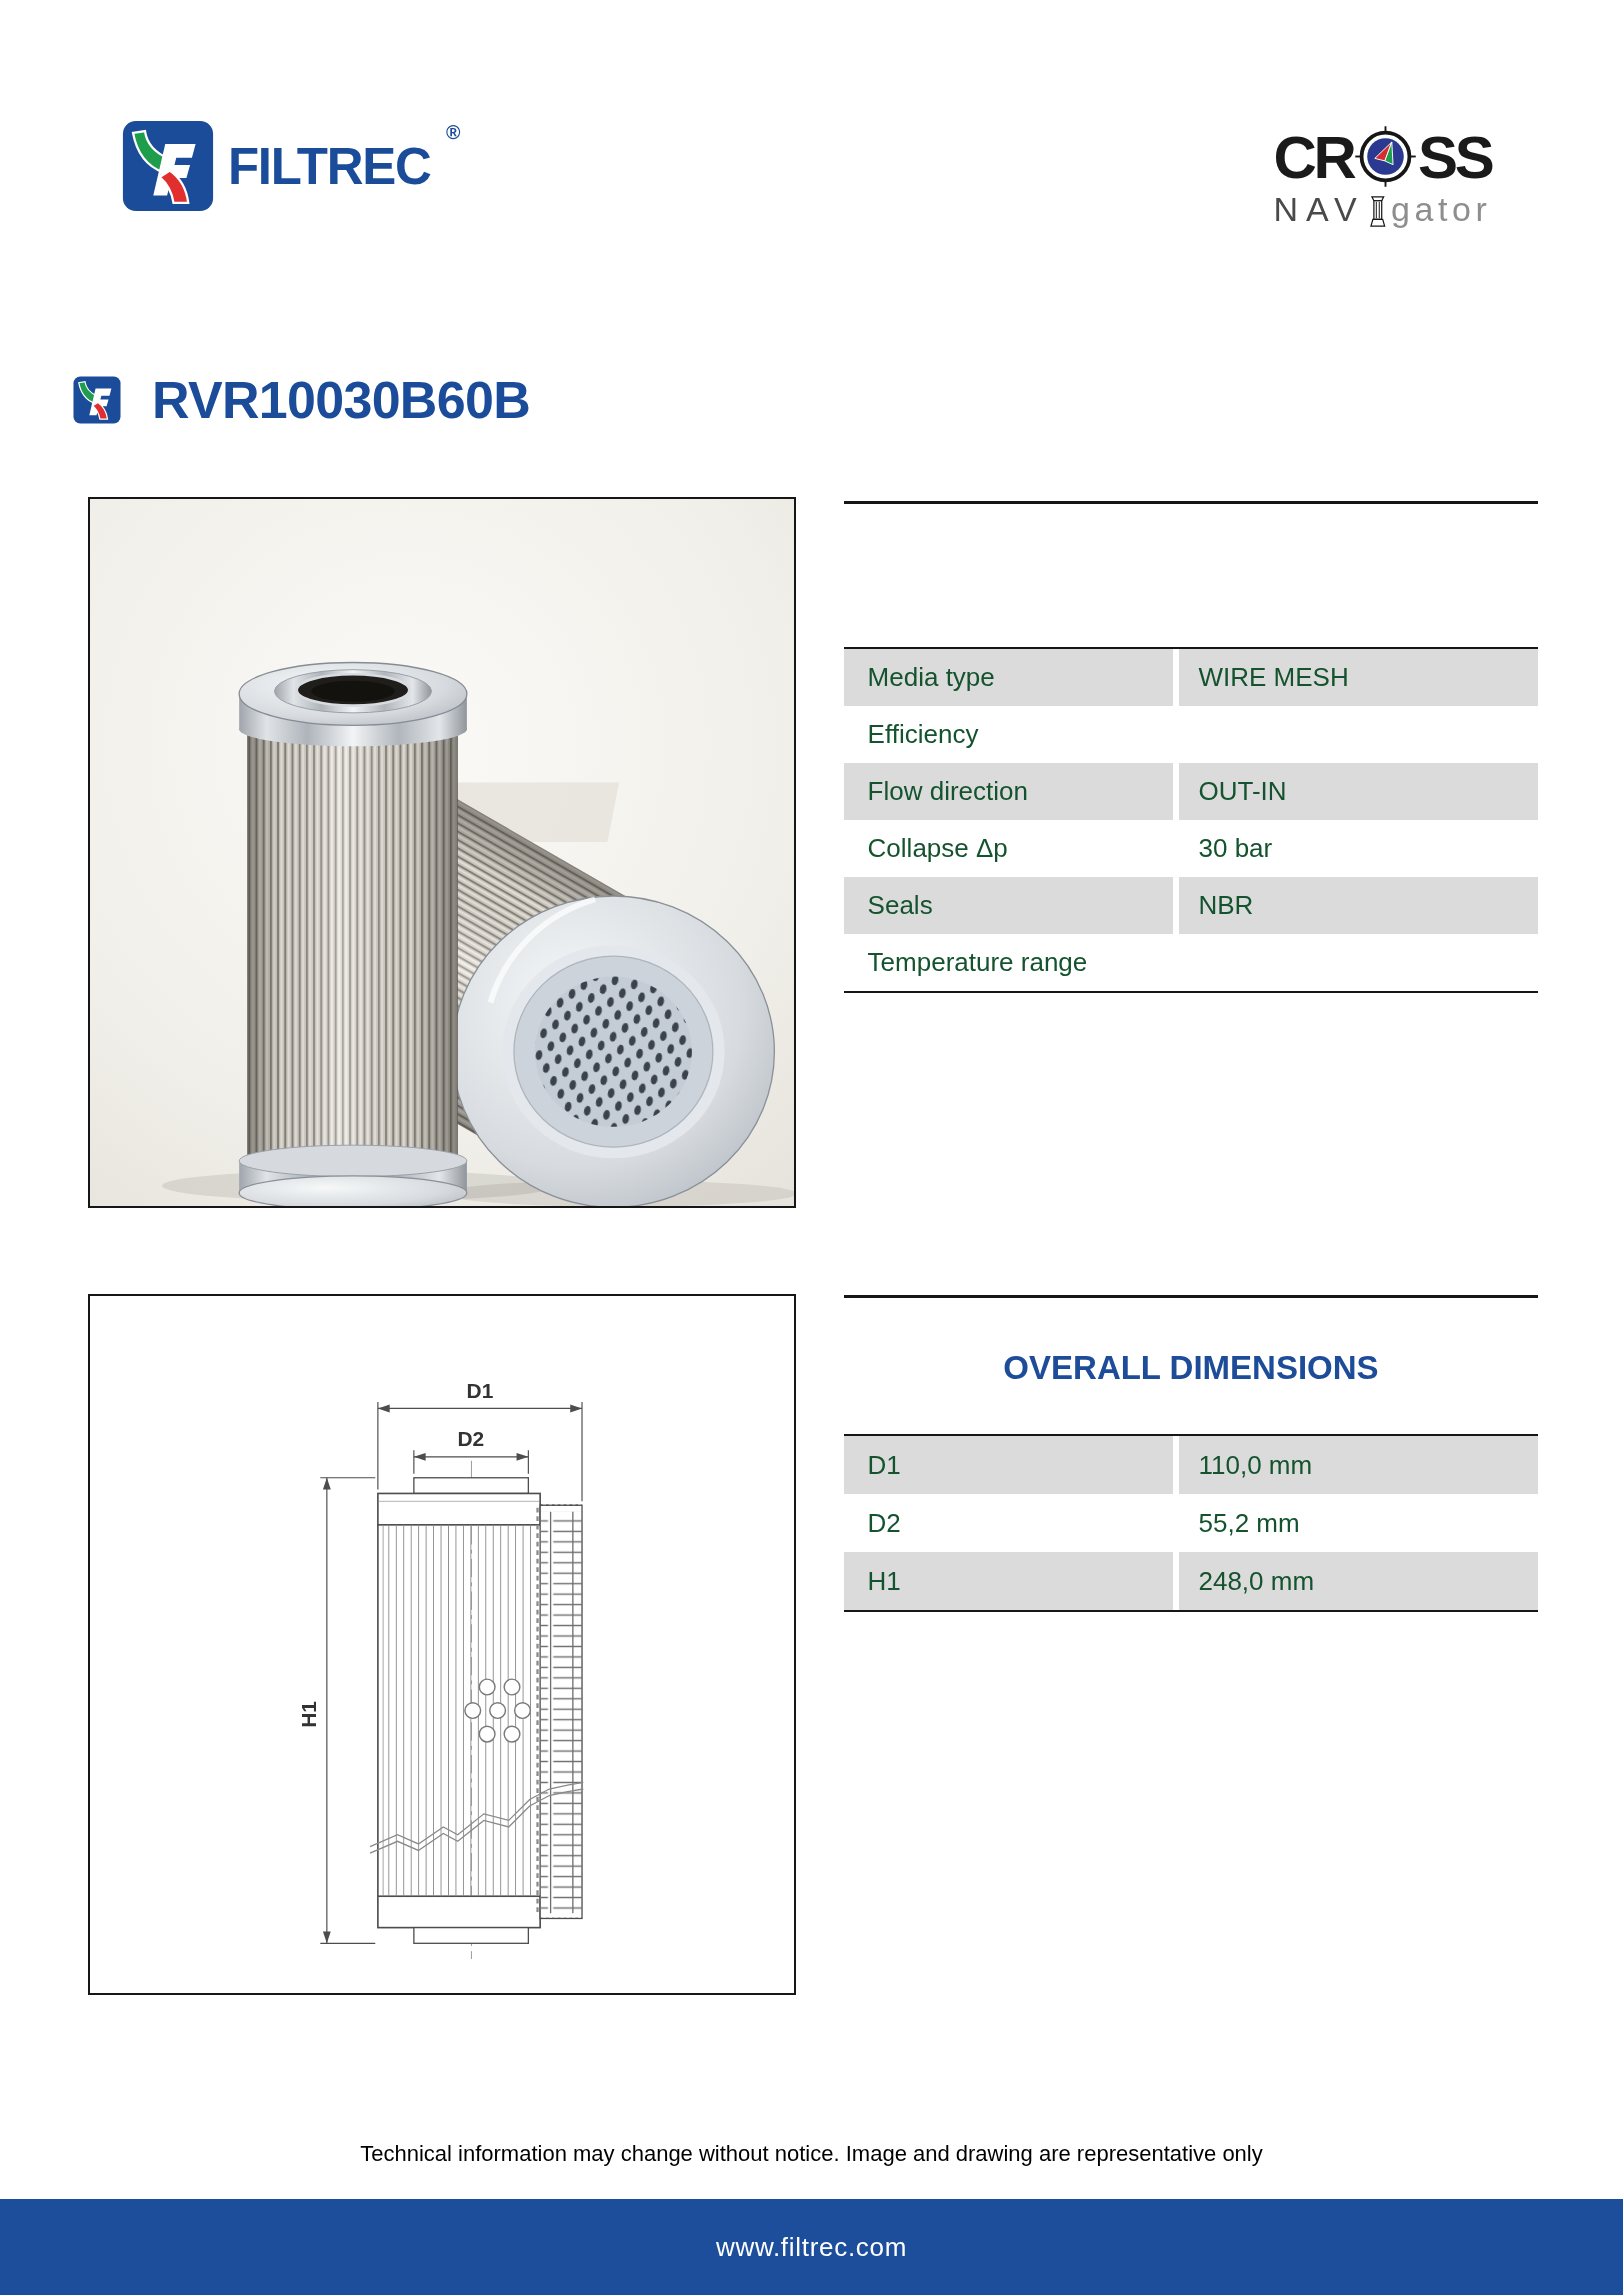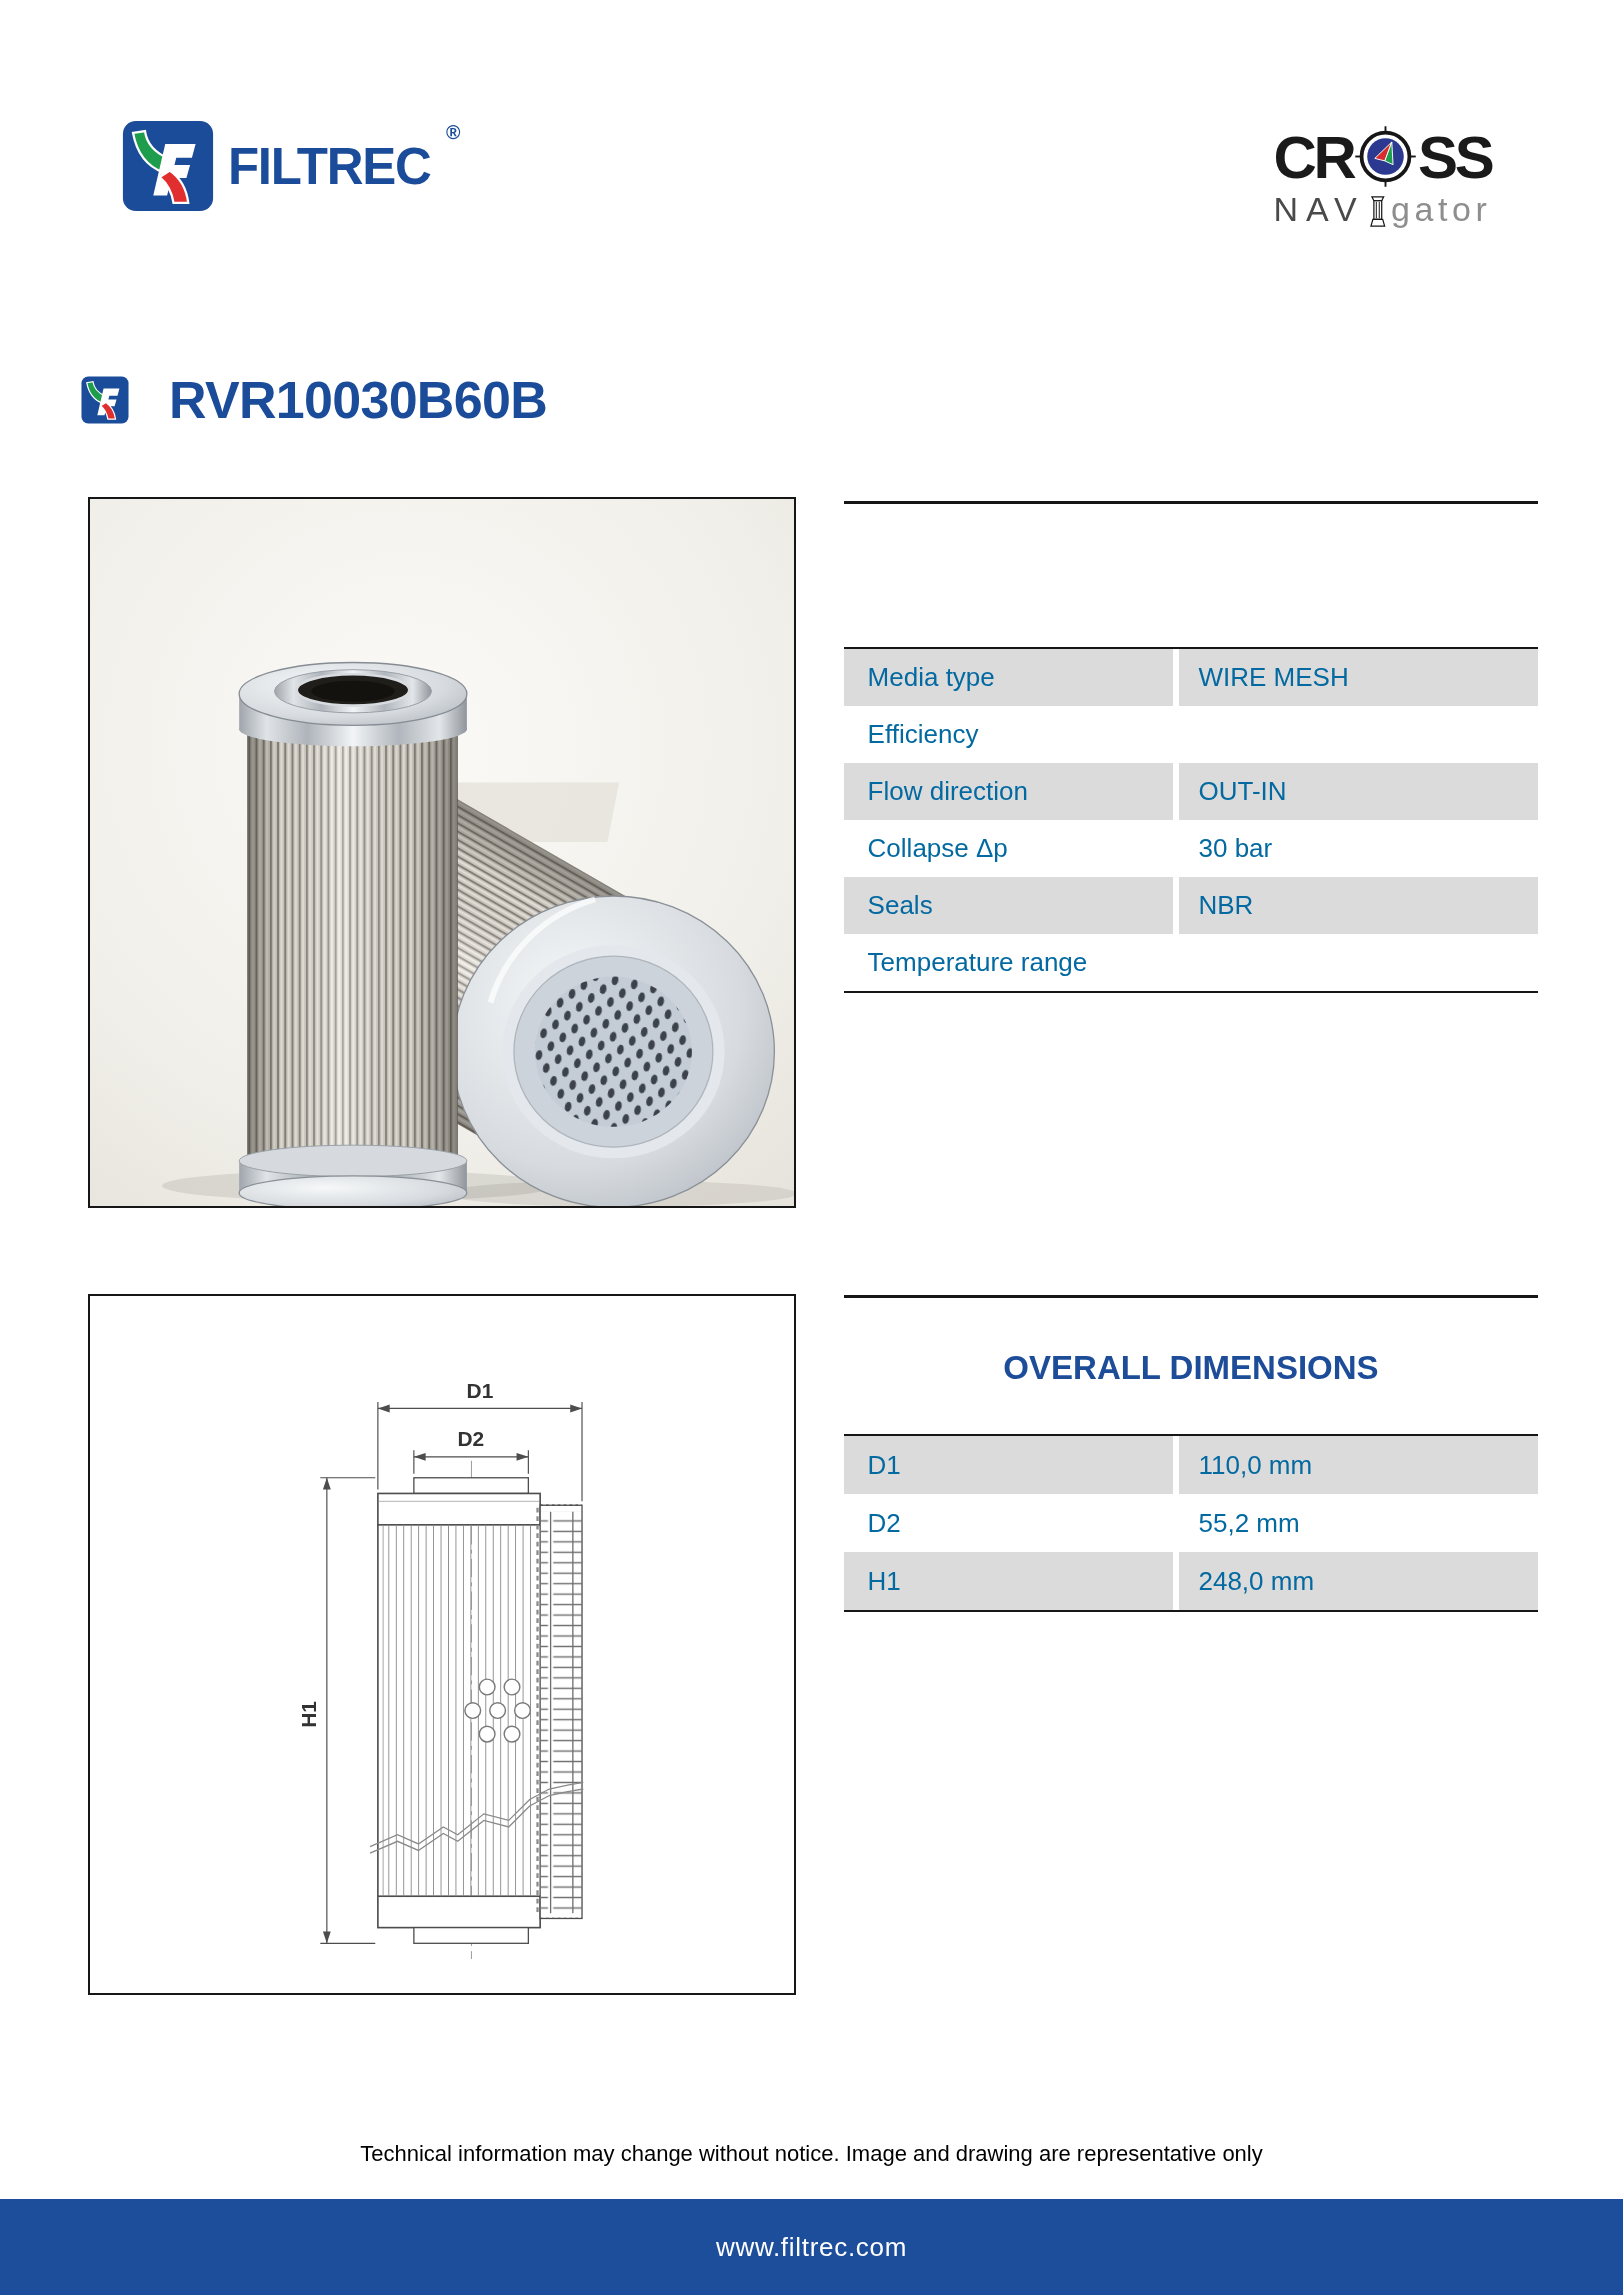--- a/index.html
+++ b/index.html
@@ -15,21 +15,21 @@
   .cross-logo{position:absolute;left:1255px;top:126px;width:255px;display:flex;flex-direction:column;align-items:center;}
   .cross-line1{display:flex;align-items:center;line-height:1;}
   .cross-text{font-size:60px;font-weight:900;color:#1a1a1a;letter-spacing:-3.3px;}
   .cross-compass{width:63px;height:63px;margin:0 0.7px;position:relative;top:-1.3px;}
   .cross-line2{display:flex;align-items:flex-end;margin-top:0px;}
   .nav-text{font-size:34px;color:#4a4a4a;letter-spacing:7.9px;line-height:1;}
   .gator-text{font-size:34px;color:#8e8e8e;letter-spacing:4.6px;line-height:1;}
   .stand-icon{width:19.6px;height:37px;margin:0 3.3px;position:relative;top:3.9px;}
 
   
-  .product-row{position:absolute;left:80px;top:374px;display:flex;align-items:center;gap:39px;}
+  .product-row{position:absolute;left:72px;top:374px;display:flex;align-items:center;gap:30px;}
   .fmark-small{width:50px;height:48px;}
   .product-code{font-size:52px;font-weight:bold;color:#1b4c99;letter-spacing:-0.7px;line-height:1;}
 
   
   .photo-box{position:absolute;left:88px;top:497px;width:708px;height:711px;
              border:2px solid #161616;box-sizing:border-box;background:#f1efe9;}
   .drawing-box{position:absolute;left:88px;top:1294px;width:708px;height:701px;
              border:2px solid #161616;box-sizing:border-box;background:#ffffff;}
   .photo-box svg,.drawing-box svg{display:block;width:100%;height:100%;}
 
@@ -42,21 +42,21 @@
   .title-tech{top:567px;}
   .title-dims{top:1349px;}
 
   
   .spec-table{position:absolute;left:844px;width:694px;
               border-top:2.6px solid #161616;border-bottom:2.6px solid #161616;box-sizing:content-box;}
   .table-tech{top:647px;}
   .table-dims{top:1434px;}
   .spec-row{display:flex;height:57px;}
   .table-dims .spec-row{height:58px;}
-  .spec-row .cell{display:flex;align-items:center;font-size:26px;color:#0369a1;box-sizing:border-box;}
+  .spec-row .cell{display:flex;align-items:center;font-size:26px;color:#14532d;box-sizing:border-box;}
   .spec-row .label{width:329px;padding-left:23.6px;}
   .spec-row .gutter{width:5.9px;background:#ffffff;}
   .spec-row .value{flex:1;padding-left:19.6px;}
   .spec-row.alt .label,.spec-row.alt .value{background:#dbdbdb;}
 
   
   .footer-note{position:absolute;left:0;top:2141px;width:1623px;text-align:center;
                font-size:22px;color:#000000;}
   .footer-bar{position:absolute;left:0;top:2199px;width:1623px;height:96px;background:#1d4e9b;
               display:flex;align-items:center;justify-content:center;}

